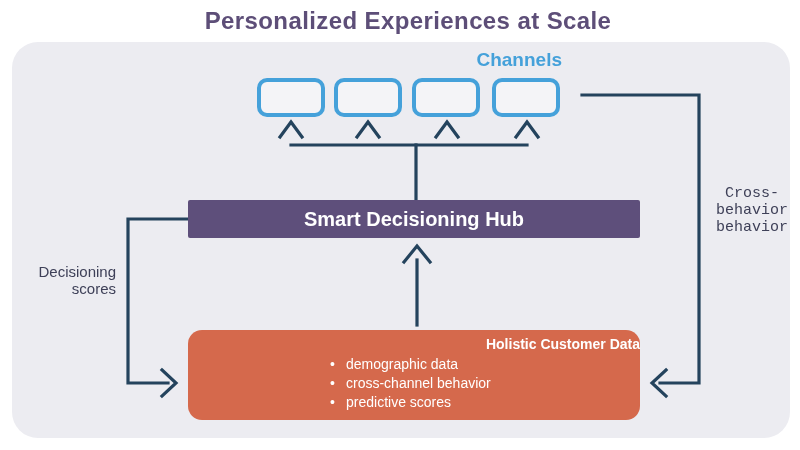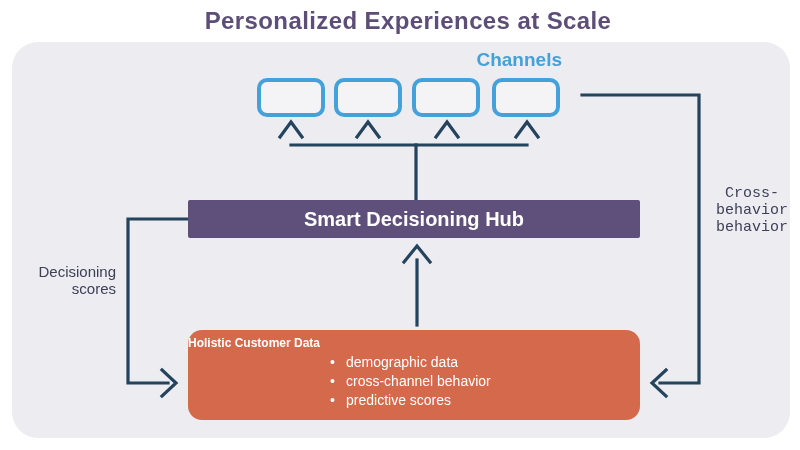--- a/index.html
+++ b/index.html
@@ -36,21 +36,21 @@
   .hub{
     position:absolute;left:188px;top:200px;width:452px;height:38px;
     background:var(--hub-purple);border-radius:2px;
     display:flex;align-items:center;justify-content:center;
     color:var(--white-text);font-size:20px;font-weight:600;
   }
   .customer-data{
     position:absolute;left:188px;top:330px;width:452px;height:90px;
     background:var(--data-orange);border-radius:14px;color:var(--white-text);
   }
-  .cd-title{margin-top:6px;text-align:left;font-size:12px;font-weight:600;}
+  .cd-title{margin-top:6px;text-align:right;font-size:14px;font-weight:600;}
   .cd-list{margin:3px 0 0 142px;list-style:none;font-size:14px;line-height:19px;}
   .cd-list li{position:relative;padding-left:16px;}
   .cd-list li::before{content:"\2022";position:absolute;left:0;top:0;}
   .side-label{
     position:absolute;font-size:15px;line-height:17px;color:var(--label-text);
   }
   .label-left{left:28px;top:263px;width:88px;text-align:right;}
   .label-right{left:712px;top:185px;width:80px;text-align:center;font-family:Liberation Mono, monospace;}
 </style>
 </head>

